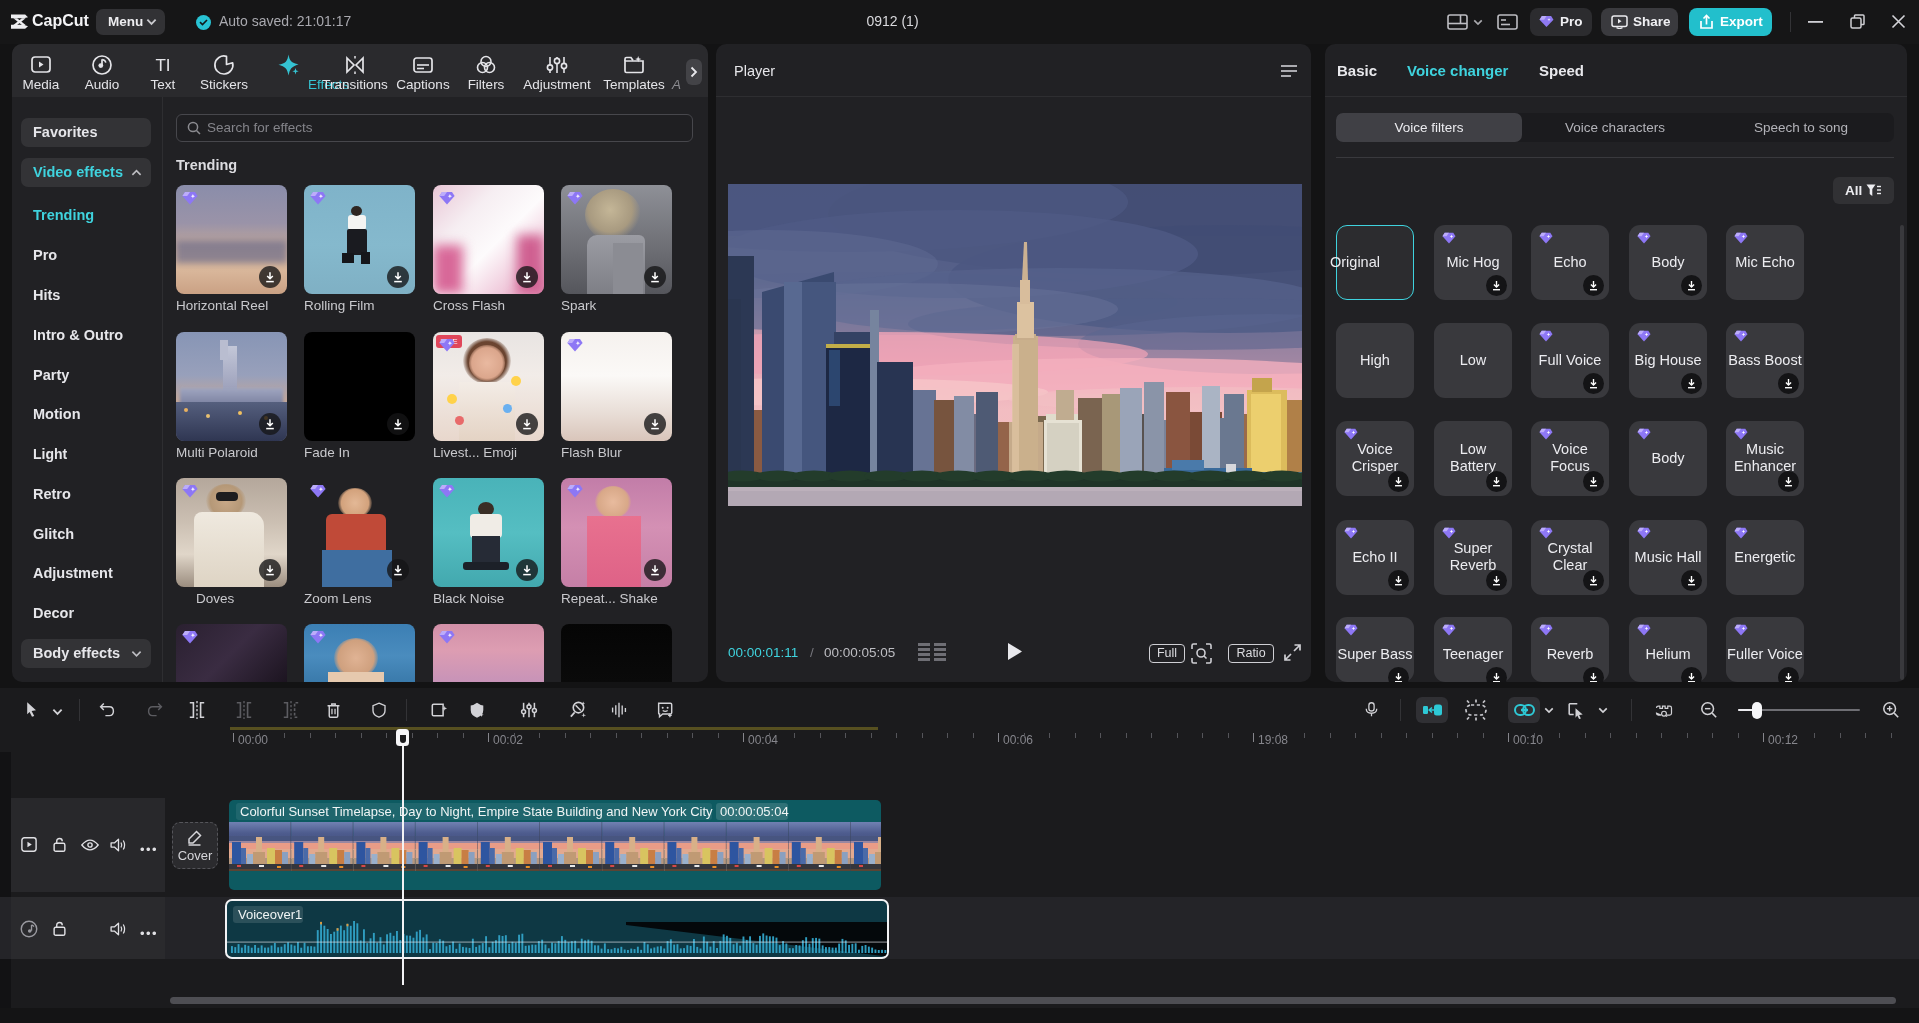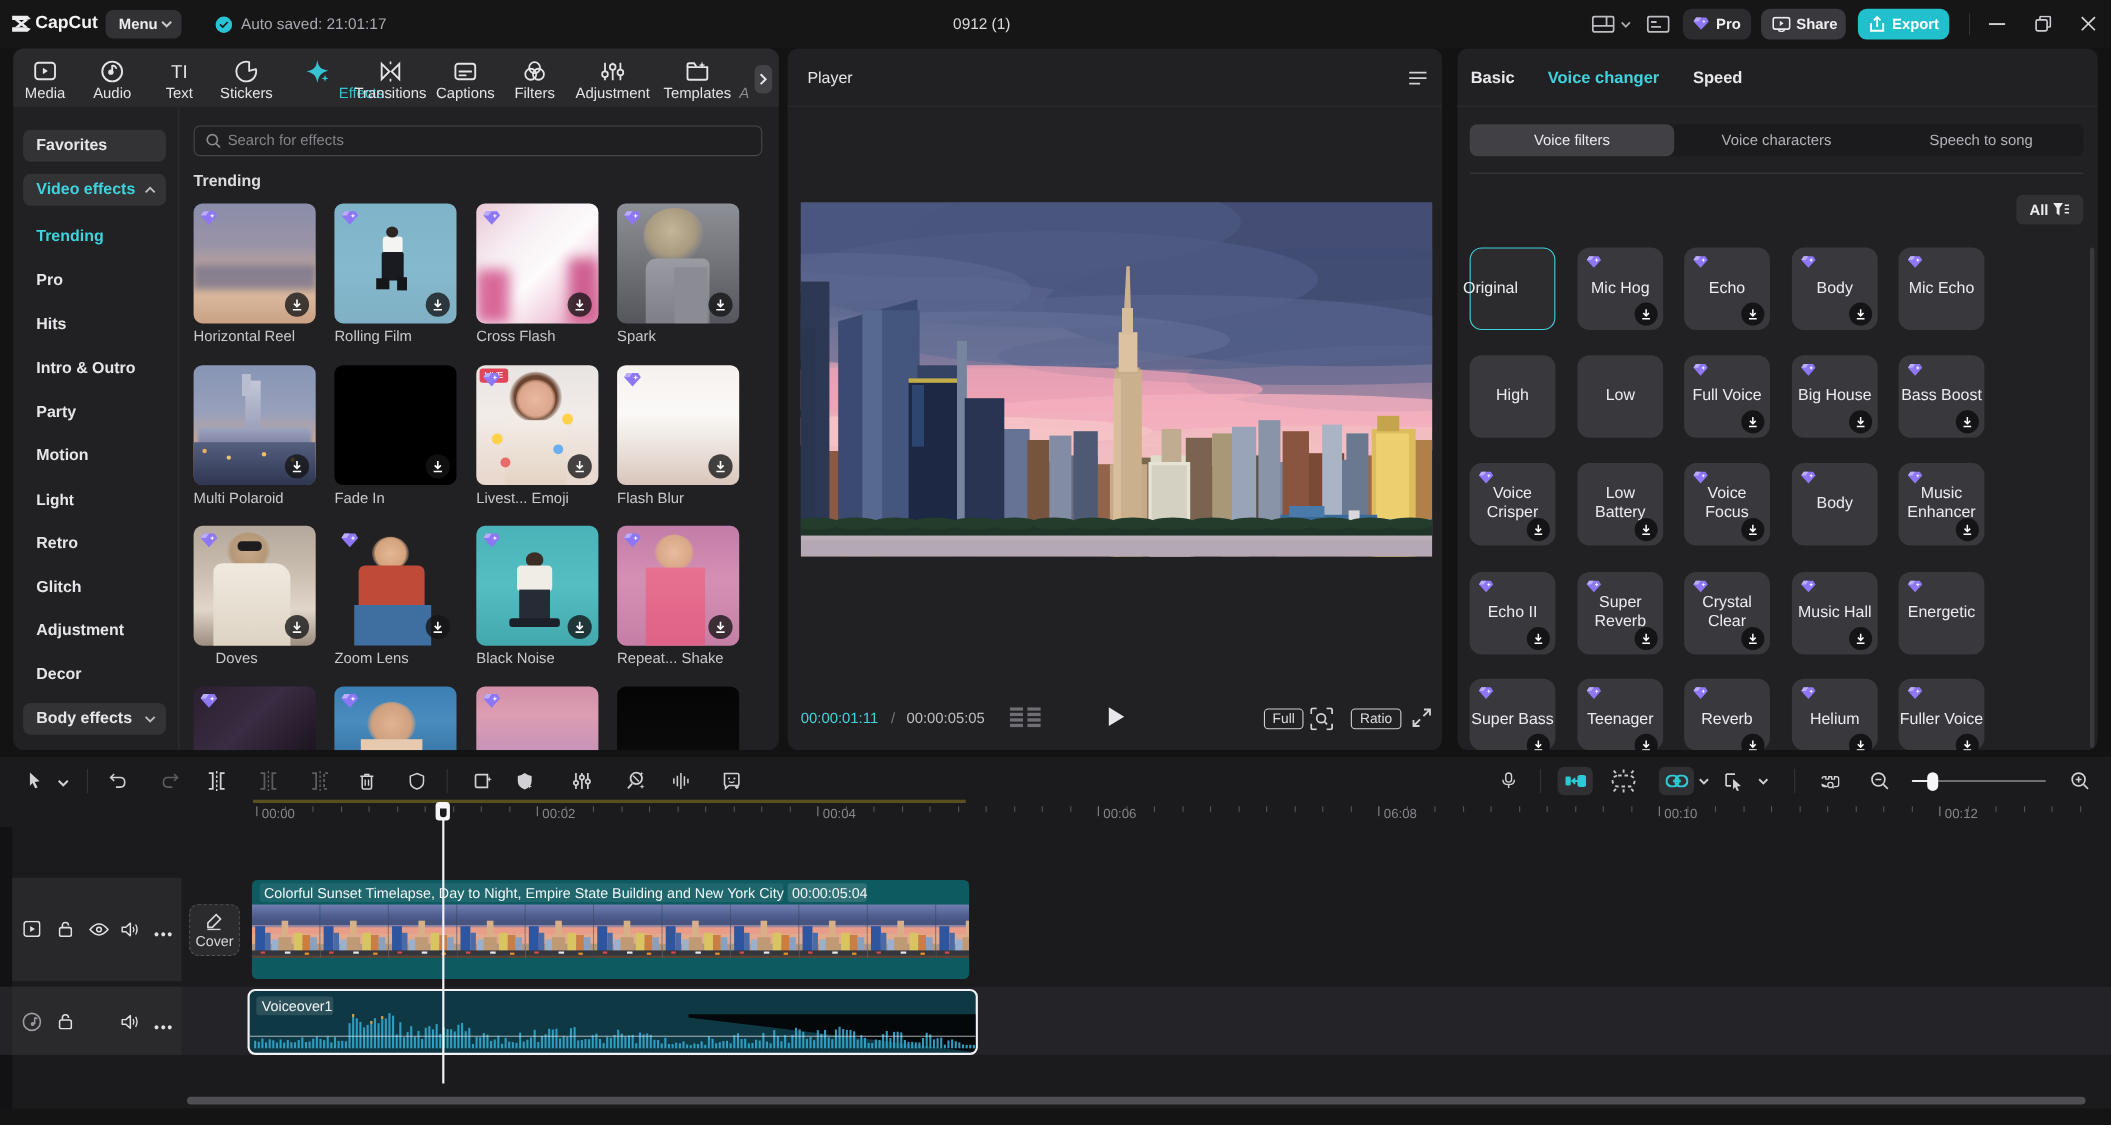--- a/index.html
+++ b/index.html
@@ -986,21 +986,21 @@
 <div class="abs" style="left:1023.5px;top:733px;width:1px;height:5px;background:#55555a;"></div>
 <div class="abs" style="left:1049.0px;top:733px;width:1px;height:5px;background:#55555a;"></div>
 <div class="abs" style="left:1074.5px;top:733px;width:1px;height:5px;background:#55555a;"></div>
 <div class="abs" style="left:1100.0px;top:733px;width:1px;height:5px;background:#55555a;"></div>
 <div class="abs" style="left:1125.5px;top:733px;width:1px;height:5px;background:#55555a;"></div>
 <div class="abs" style="left:1151.0px;top:733px;width:1px;height:5px;background:#55555a;"></div>
 <div class="abs" style="left:1176.5px;top:733px;width:1px;height:5px;background:#55555a;"></div>
 <div class="abs" style="left:1202.0px;top:733px;width:1px;height:5px;background:#55555a;"></div>
 <div class="abs" style="left:1227.5px;top:733px;width:1px;height:5px;background:#55555a;"></div>
 <div class="abs" style="left:1253px;top:733px;width:1px;height:9px;background:#86868c;"></div>
-<div class="abs" style="left:1258px;top:733px;font-size:12px;color:#86868c;">06:08</div>
+<div class="abs" style="left:1258px;top:733px;font-size:12px;color:#86868c;">19:08</div>
 <div class="abs" style="left:1278.5px;top:733px;width:1px;height:5px;background:#55555a;"></div>
 <div class="abs" style="left:1304.0px;top:733px;width:1px;height:5px;background:#55555a;"></div>
 <div class="abs" style="left:1329.5px;top:733px;width:1px;height:5px;background:#55555a;"></div>
 <div class="abs" style="left:1355.0px;top:733px;width:1px;height:5px;background:#55555a;"></div>
 <div class="abs" style="left:1380.5px;top:733px;width:1px;height:5px;background:#55555a;"></div>
 <div class="abs" style="left:1406.0px;top:733px;width:1px;height:5px;background:#55555a;"></div>
 <div class="abs" style="left:1431.5px;top:733px;width:1px;height:5px;background:#55555a;"></div>
 <div class="abs" style="left:1457.0px;top:733px;width:1px;height:5px;background:#55555a;"></div>
 <div class="abs" style="left:1482.5px;top:733px;width:1px;height:5px;background:#55555a;"></div>
 <div class="abs" style="left:1508px;top:733px;width:1px;height:9px;background:#86868c;"></div>

